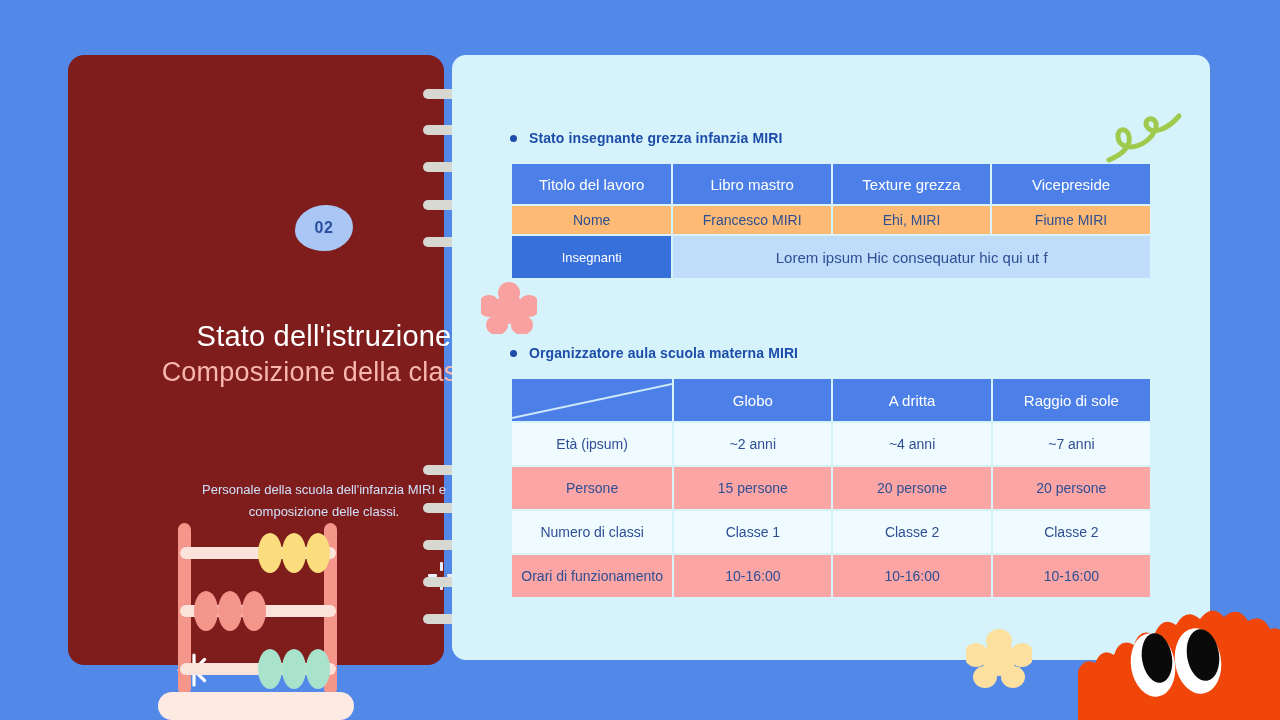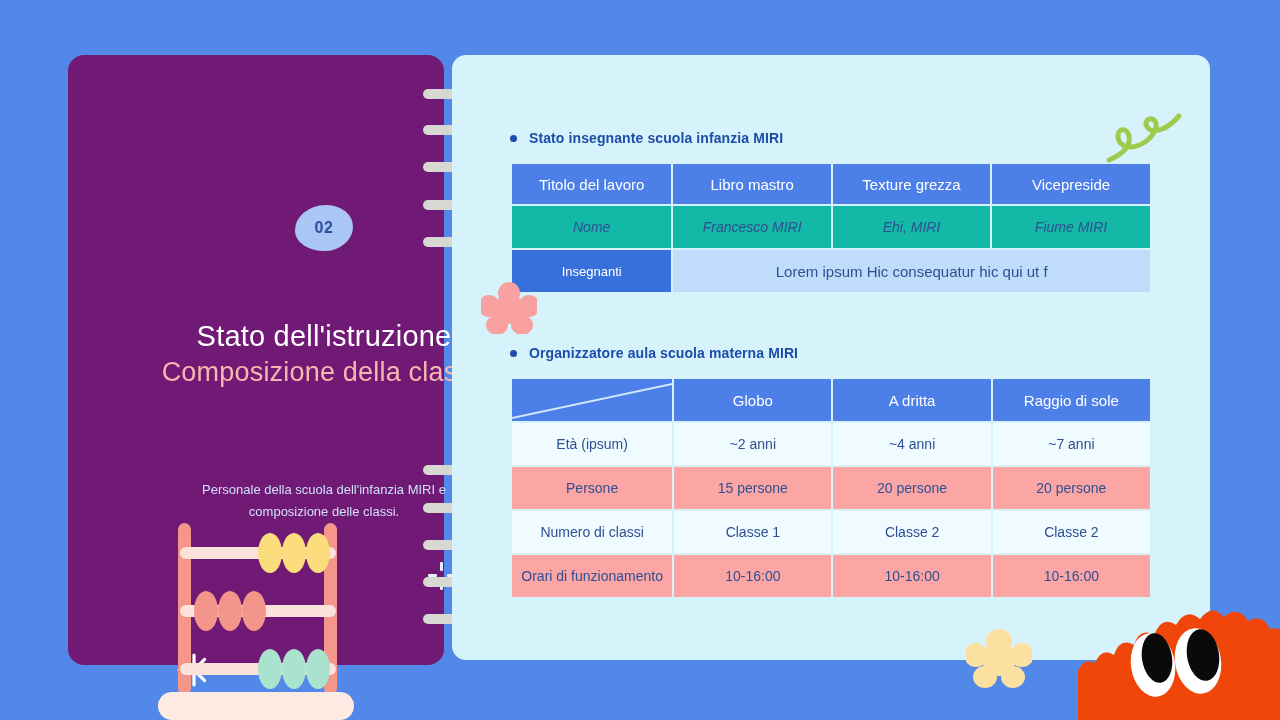--- a/index.html
+++ b/index.html
@@ -13,21 +13,21 @@
     width: 1280px; height: 720px;
     background: #5288e8;
     overflow: hidden;
   }
 
   
   #left-card {
     position: absolute;
     left: 68px; top: 55px;
     width: 376px; height: 610px;
-    background: #701a75;
+    background: #7f1d1d;
     border-radius: 16px;
   }
   #badge {
     position: absolute;
     left: 227px; top: 150px;
     width: 58px; height: 46px;
     background: #a9c6f5;
     border-radius: 54% 46% 50% 52% / 56% 48% 54% 44%;
     display: flex; align-items: center; justify-content: center;
     color: #2a4f9e;
@@ -129,21 +129,21 @@
   table { border-collapse: separate; border-spacing: 2px; width: 642px; }
   th, td {
     text-align: center; vertical-align: middle;
     font-size: 14px; color: #2e4f93; font-weight: 400;
   }
   
   #table1 th {
     background: #4c80e8; color: #ffffff;
     height: 40px; font-weight: 400; font-size: 15px;
   }
-  #table1 td.body-cell { background: #14b8a6; height: 42px; font-style: italic; }
+  #table1 td.body-cell { background: #fdba74; height: 28px; }
   #table1 td.row-label {
     background: #376fdb; color: #ffffff; height: 42px; font-size: 13px;
   }
   #table1 td.wide-cell { background: #bfdcfb; height: 42px; font-size: 15px; }
 
   
   #table2 th {
     background: #4c80e8; color: #ffffff;
     height: 42px; font-weight: 400; font-size: 15px;
   }
@@ -232,21 +232,21 @@
   <div class="ring" style="top:503px;"></div>
   <div class="ring" style="top:540px;"></div>
   <div class="ring" style="top:577px;"></div>
   <div class="ring" style="top:614px;"></div>
 
   <div id="right-card">
 
     <div class="section" style="top:75px;">
       <div class="sec-head">
         <span class="bullet"></span>
-        <span>Stato insegnante scuola infanzia MIRI</span>
+        <span>Stato insegnante grezza infanzia MIRI</span>
       </div>
 
       <table id="table1">
         <thead>
           <tr>
             <th style="width:162px;">Titolo del lavoro</th>
             <th style="width:160px;">Libro mastro</th>
             <th style="width:160px;">Texture grezza</th>
             <th style="width:160px;">Vicepreside</th>
           </tr>

